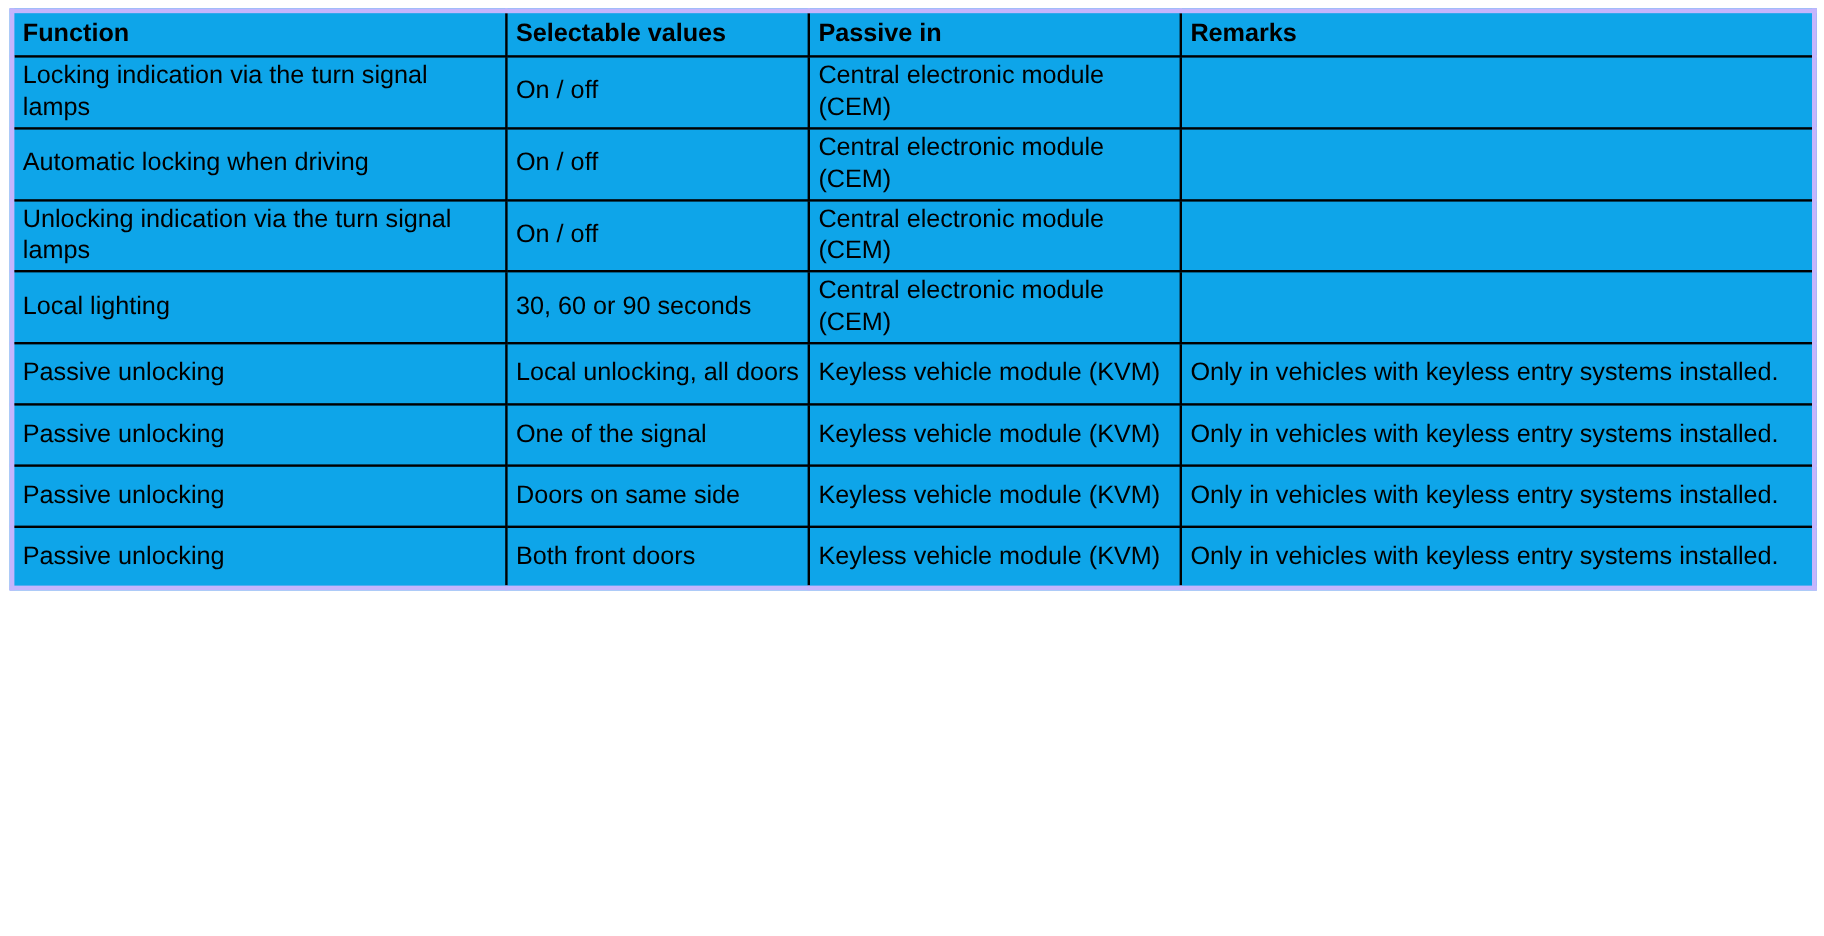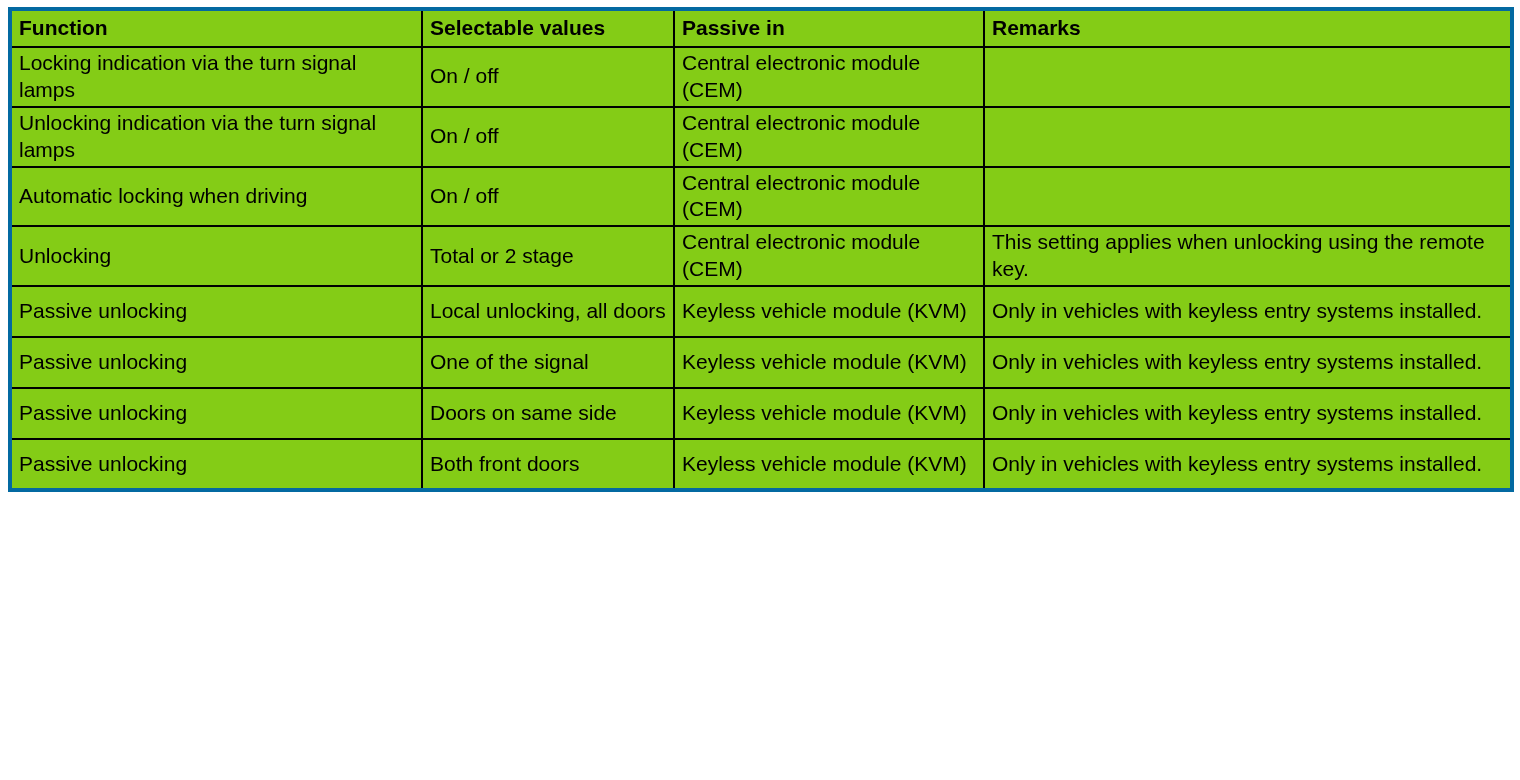--- a/index.html
+++ b/index.html
@@ -11,25 +11,25 @@
     width: 1520px;
     height: 780px;
     box-sizing: border-box;
     padding: 7px 8px;
     background: #ffffff;
   }
   table.settings {
     border-collapse: collapse;
     table-layout: fixed;
     width: 1502px;
-    border: 4px solid #0369a1;
+    border: 4px solid #c4b5fd;
     font-family: "Liberation Sans", sans-serif;
     font-size: 21px;
     color: #000000;
-    background: #84cc16;
+    background: #0ea5e9;
   }
   table.settings th,
   table.settings td {
     border: 2px solid #000000;
     padding: 2px 7px;
     text-align: left;
     vertical-align: middle;
     line-height: 1.28;
     overflow: hidden;
     word-wrap: break-word;
@@ -69,36 +69,36 @@
       </tr>
     </thead>
     <tbody>
       <tr>
         <td>Locking indication via the turn signal lamps</td>
         <td>On / off</td>
         <td>Central electronic module (CEM)</td>
         <td></td>
       </tr>
       <tr>
+        <td>Automatic locking when driving</td>
+        <td>On / off</td>
+        <td>Central electronic module (CEM)</td>
+        <td></td>
+      </tr>
+      <tr>
         <td>Unlocking indication via the turn signal lamps</td>
         <td>On / off</td>
         <td>Central electronic module (CEM)</td>
         <td></td>
       </tr>
       <tr>
-        <td>Automatic locking when driving</td>
-        <td>On / off</td>
+        <td>Local lighting</td>
+        <td>30, 60 or 90 seconds</td>
         <td>Central electronic module (CEM)</td>
         <td></td>
-      </tr>
-      <tr>
-        <td>Unlocking</td>
-        <td>Total or 2 stage</td>
-        <td>Central electronic module (CEM)</td>
-        <td>This setting applies when unlocking using the remote key.</td>
       </tr>
       <tr>
         <td>Passive unlocking</td>
         <td>Local unlocking, all doors</td>
         <td>Keyless vehicle module (KVM)</td>
         <td>Only in vehicles with keyless entry systems installed.</td>
       </tr>
       <tr>
         <td>Passive unlocking</td>
         <td>One of the signal</td>

